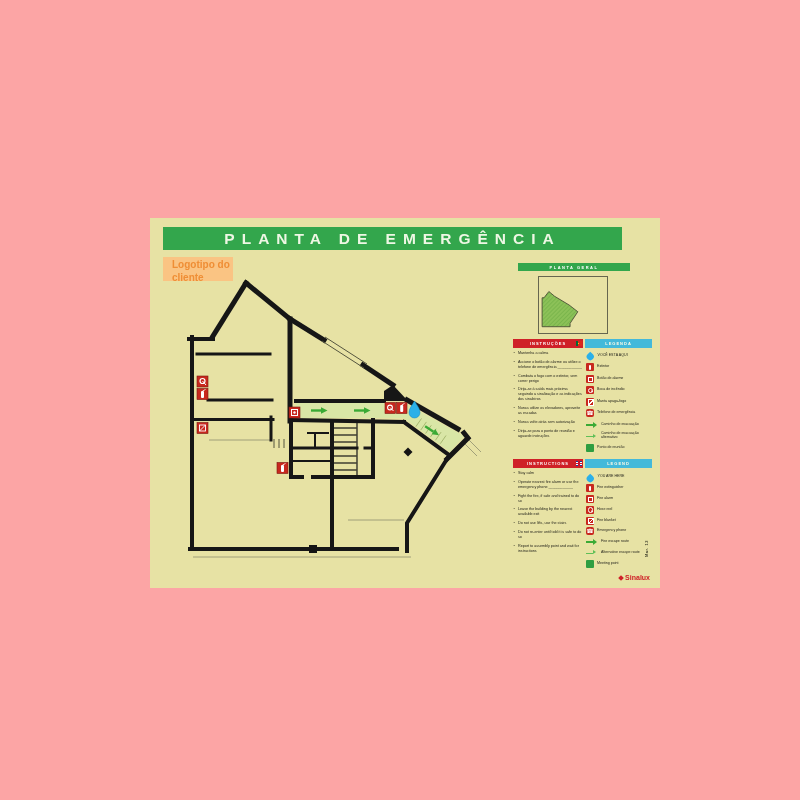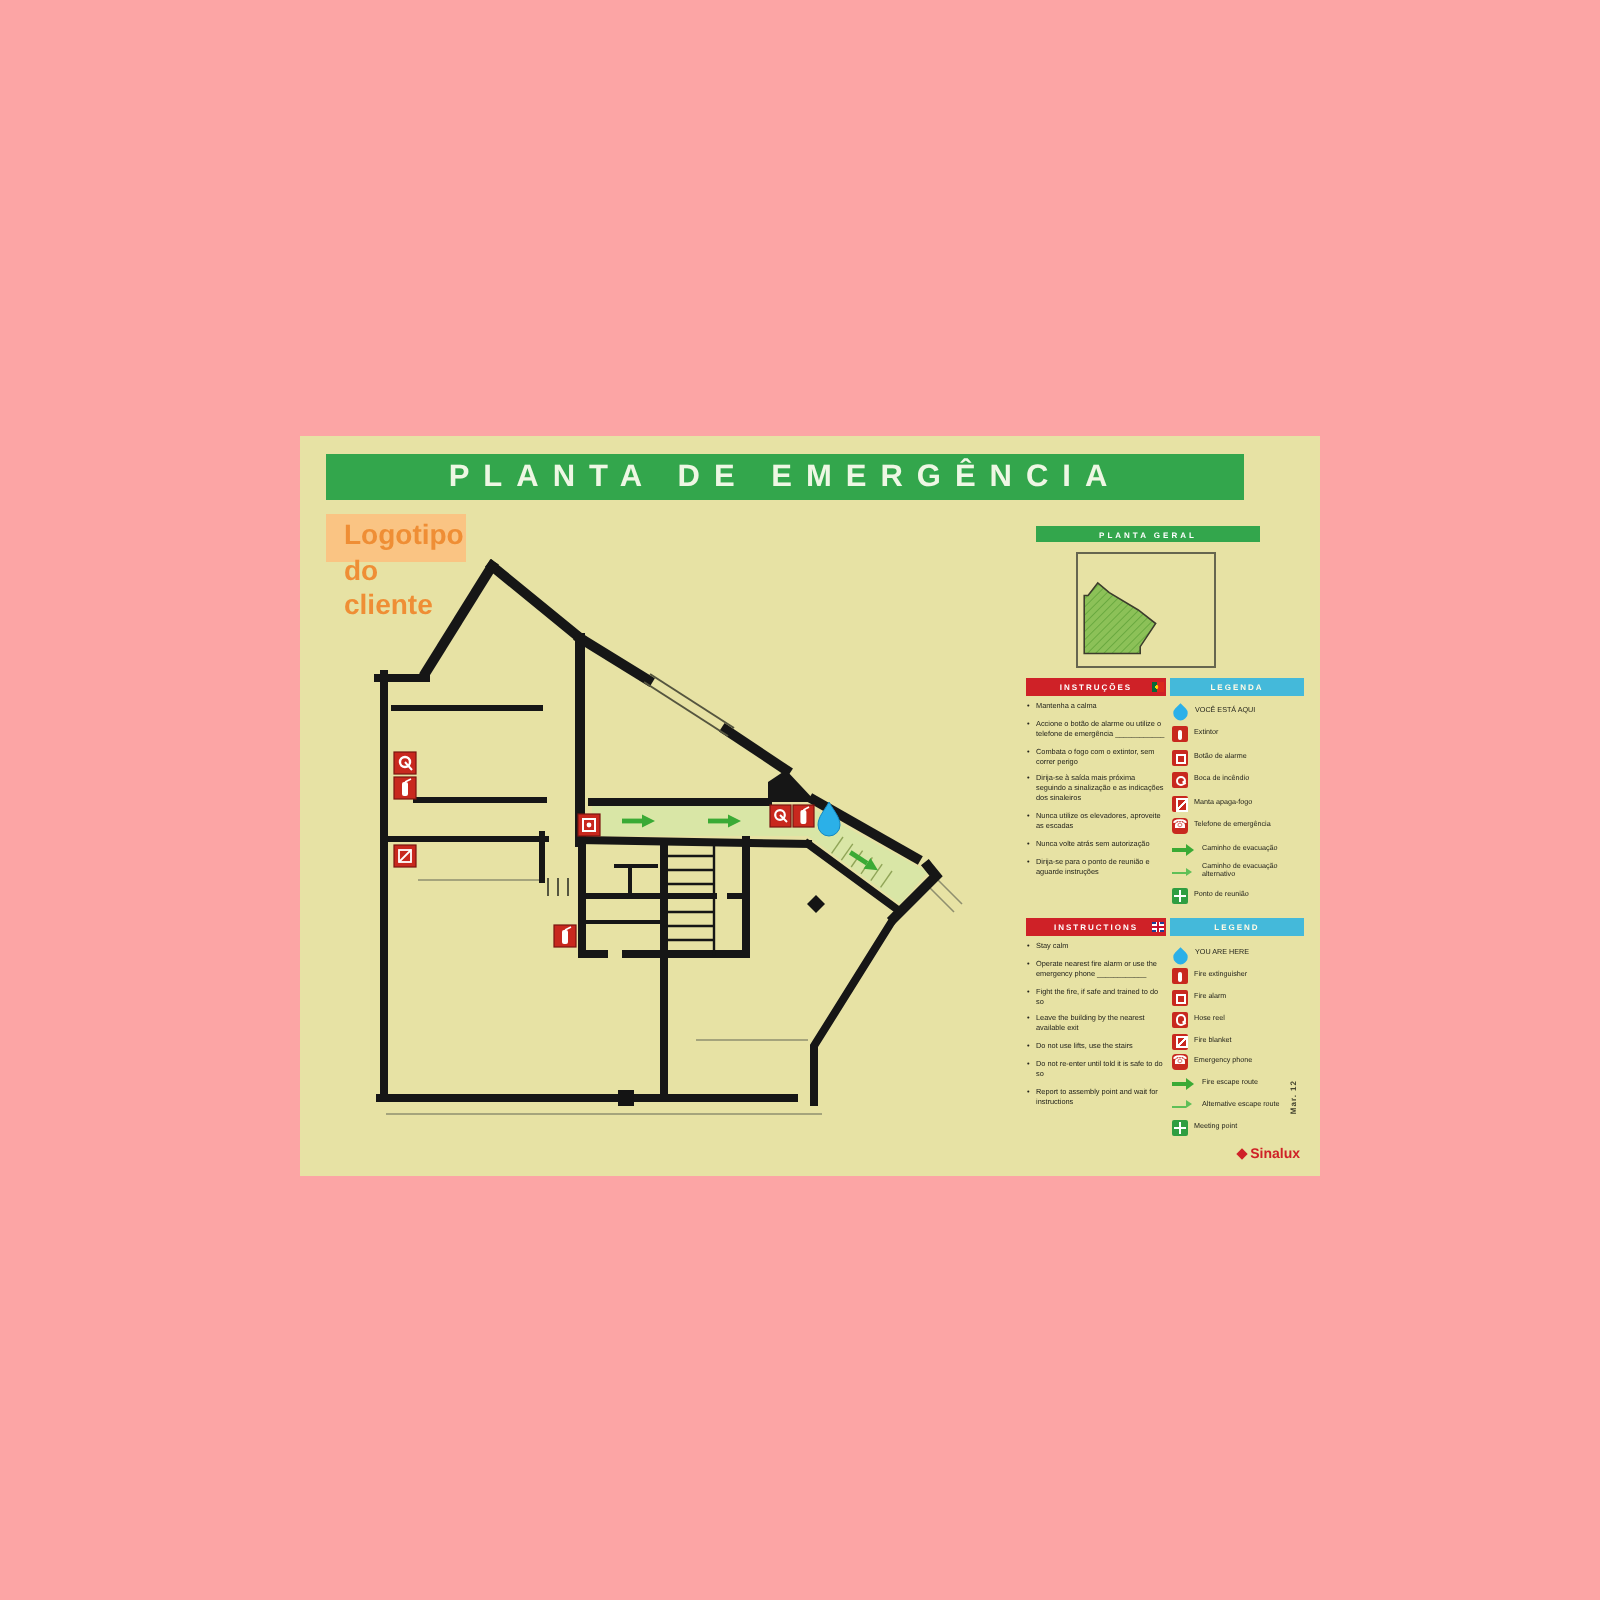--- a/index.html
+++ b/index.html
@@ -2,21 +2,21 @@
 <html><head>
 <meta charset="utf-8">
 <style>
   html,body{margin:0;padding:0;background:#ffffff;font-family:"Liberation Sans","DejaVu Sans",sans-serif;}
   .canvas{position:relative;width:800px;height:800px;background:#fca5a5;overflow:hidden;}
   .poster{position:absolute;left:150px;top:218px;width:510px;height:370px;background:#e7e2a4;}
   .title-bar{position:absolute;left:13px;top:9px;width:459px;height:23px;background:#33a64c;
     display:flex;align-items:center;justify-content:center;color:#eef7e4;font-weight:bold;
     font-size:15.5px;letter-spacing:7px;white-space:nowrap;}
   .logo-box{position:absolute;left:13px;top:39px;width:70px;height:24px;background:#fac483;
-    color:#ef8e35;font-weight:bold;font-size:14px;line-height:1.25;padding:2px 0 0 9px;box-sizing:border-box;}
+    color:#ef8e35;font-weight:bold;font-size:10px;line-height:1.25;padding:2px 0 0 9px;box-sizing:border-box;}
   
   .pg-bar{position:absolute;left:368px;top:45px;width:112px;height:8px;background:#33a64c;
     display:flex;align-items:center;justify-content:center;color:#fff;font-weight:bold;font-size:4px;letter-spacing:1.5px;}
   .pg-box{position:absolute;left:388px;top:58px;width:70px;height:58px;border:1px solid #66664f;box-sizing:border-box;}
   .hbar{position:absolute;height:9px;display:flex;align-items:center;justify-content:center;
     color:#fff;font-weight:bold;font-size:4px;letter-spacing:1px;}
   .hbar.red{background:#cf2127;}
   .hbar.blue{background:#44b9da;color:#fffbe6;}
   .flag{position:absolute;right:1.5px;top:2px;width:6px;height:5px;}
   .flag-pt{background:

